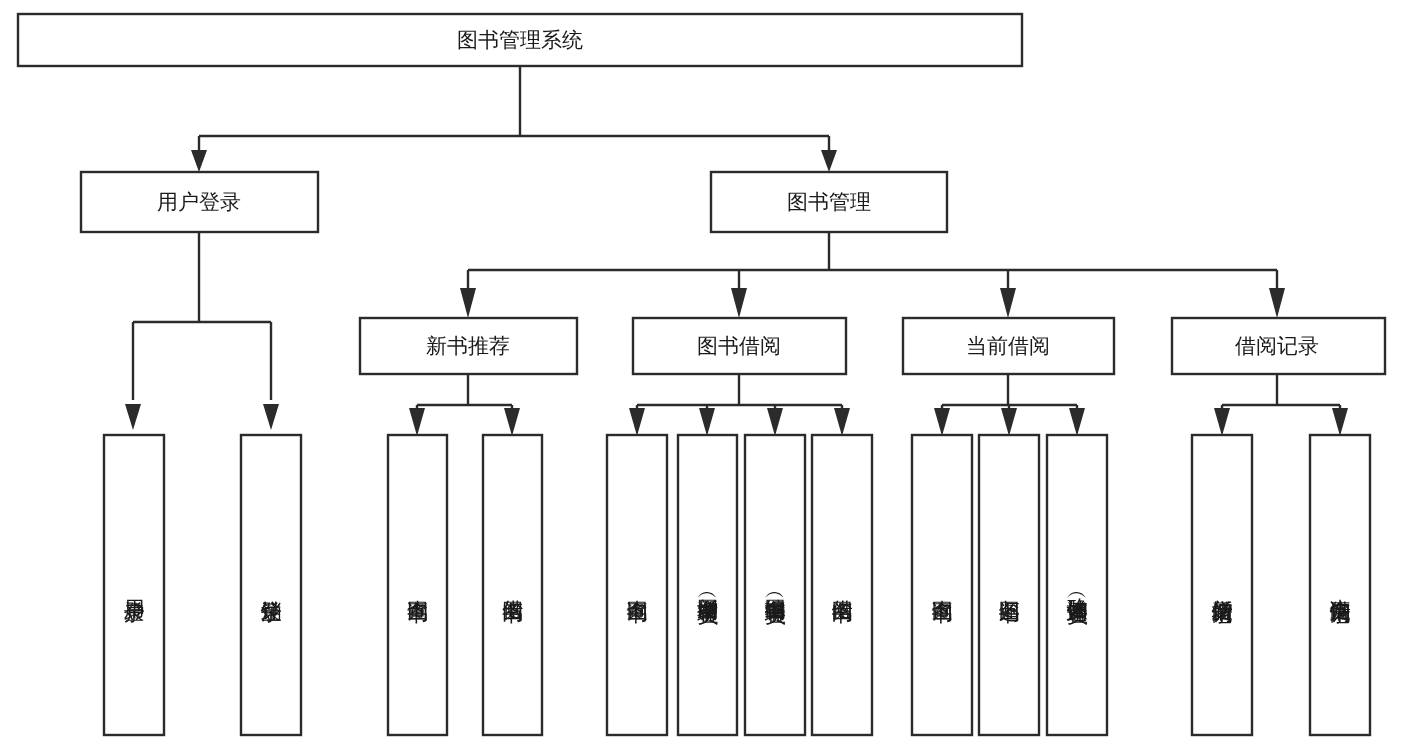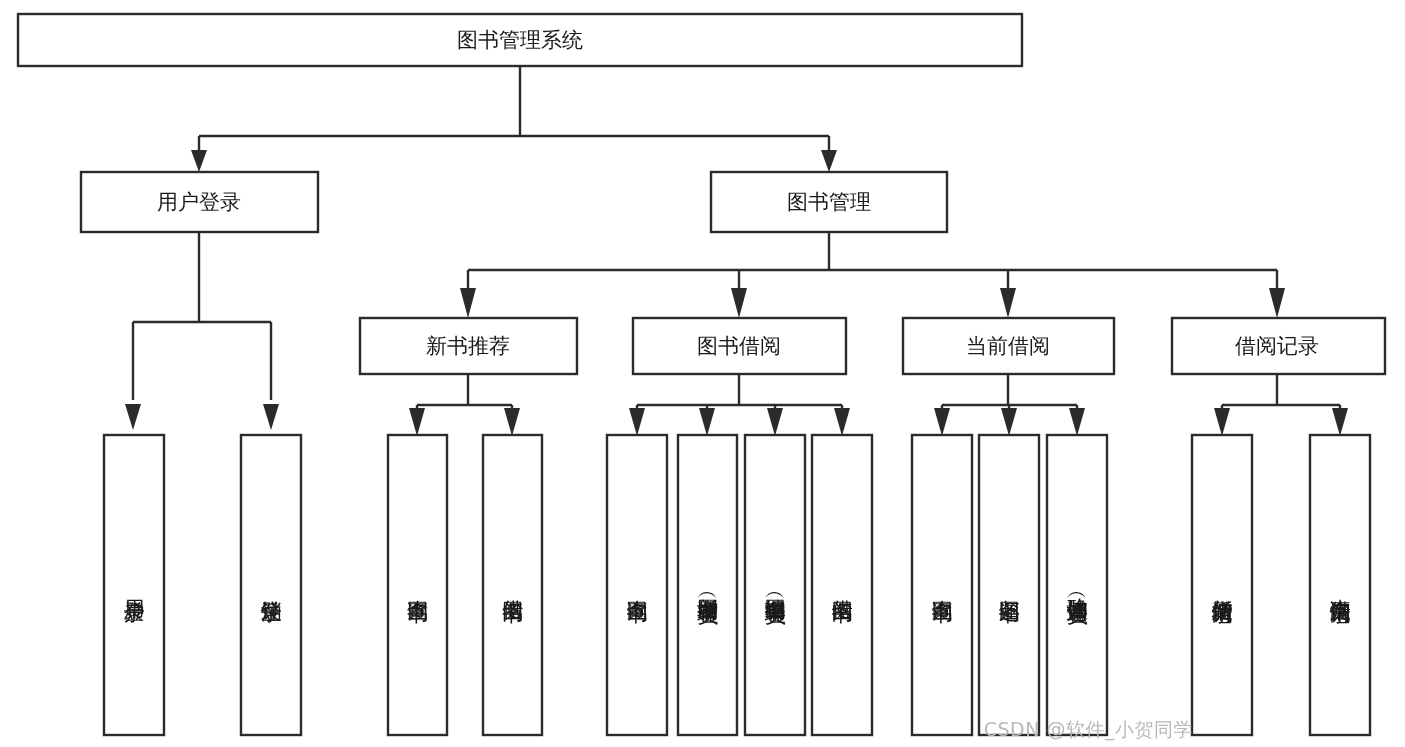--- a/index.html
+++ b/index.html
@@ -203,14 +203,13 @@
   <div class="node-label-v" style="left:745px; top:435px; width:60px; height:300px;">编辑图书（管理员）</div>
   <div class="node-label-v" style="left:812px; top:435px; width:60px; height:300px;">借阅图书</div>
 
   <div class="node-label-v" style="left:912px; top:435px; width:60px; height:300px;">查询图书</div>
   <div class="node-label-v" style="left:979px; top:435px; width:60px; height:300px;">归还图书</div>
   <div class="node-label-v" style="left:1047px; top:435px; width:60px; height:300px;">确认归还（管理员）</div>
 
   <div class="node-label-v" style="left:1192px; top:435px; width:60px; height:300px;">新增借阅记录</div>
   <div class="node-label-v" style="left:1310px; top:435px; width:60px; height:300px;">查询借阅记录</div>
 
-  <div class="watermark">CSDN @软件_小贺同学</div>
 </div>
 
 </body></html>

